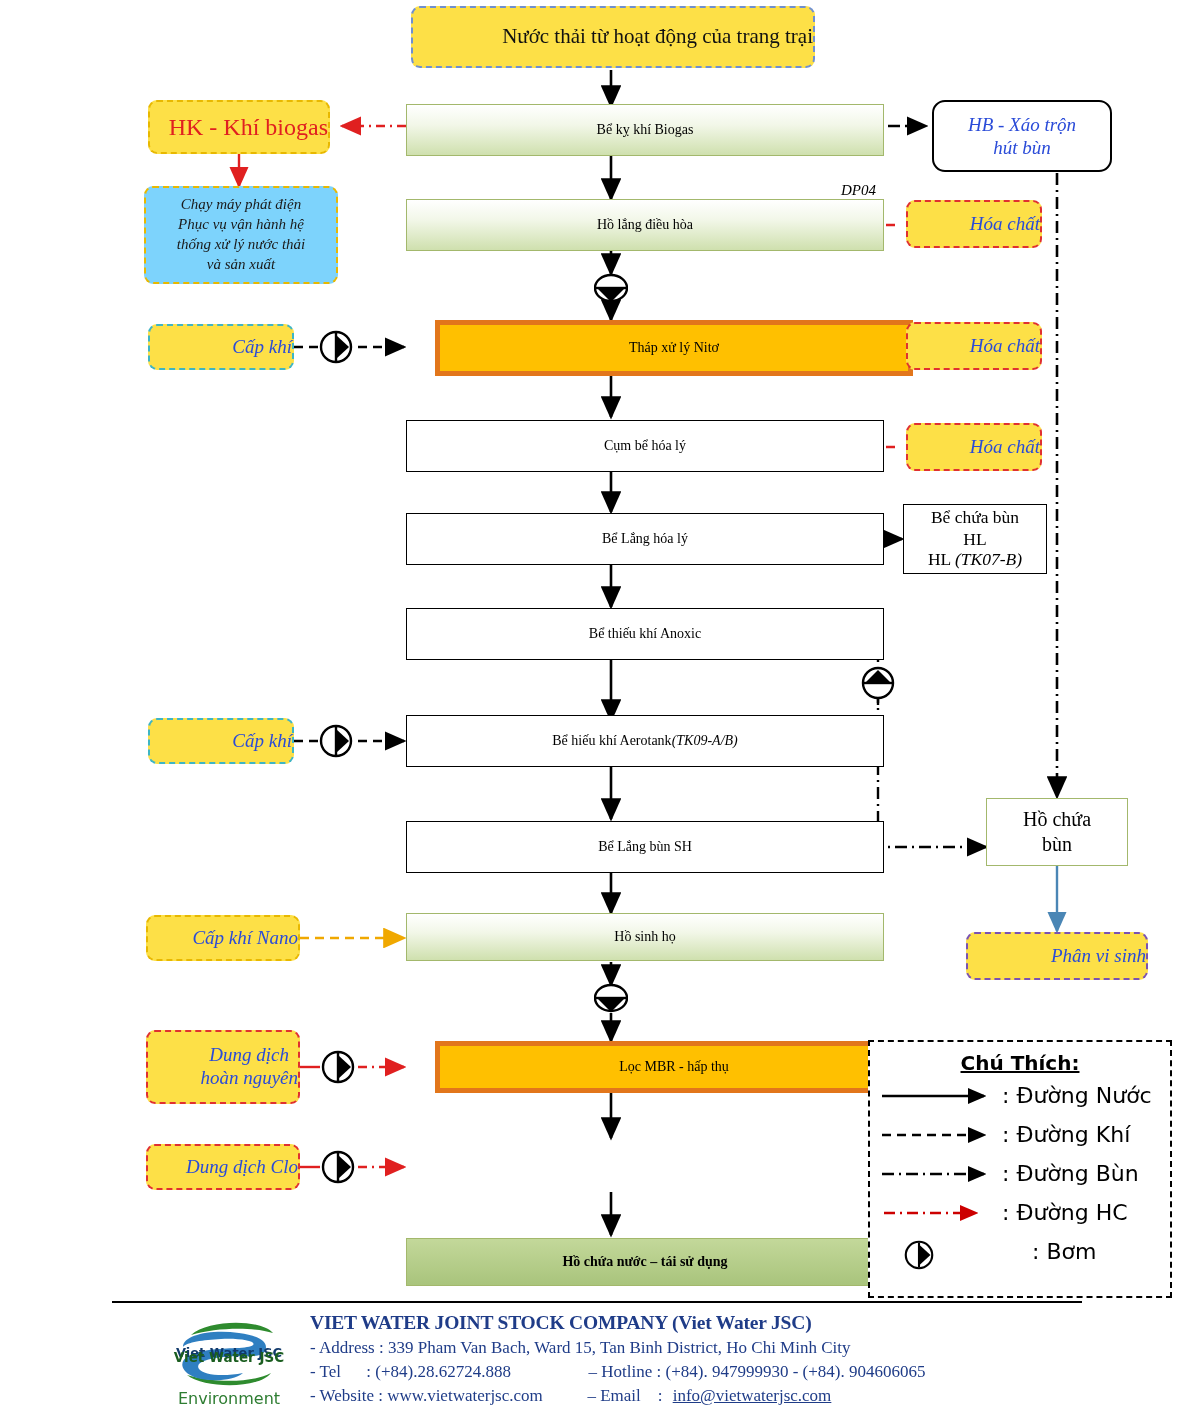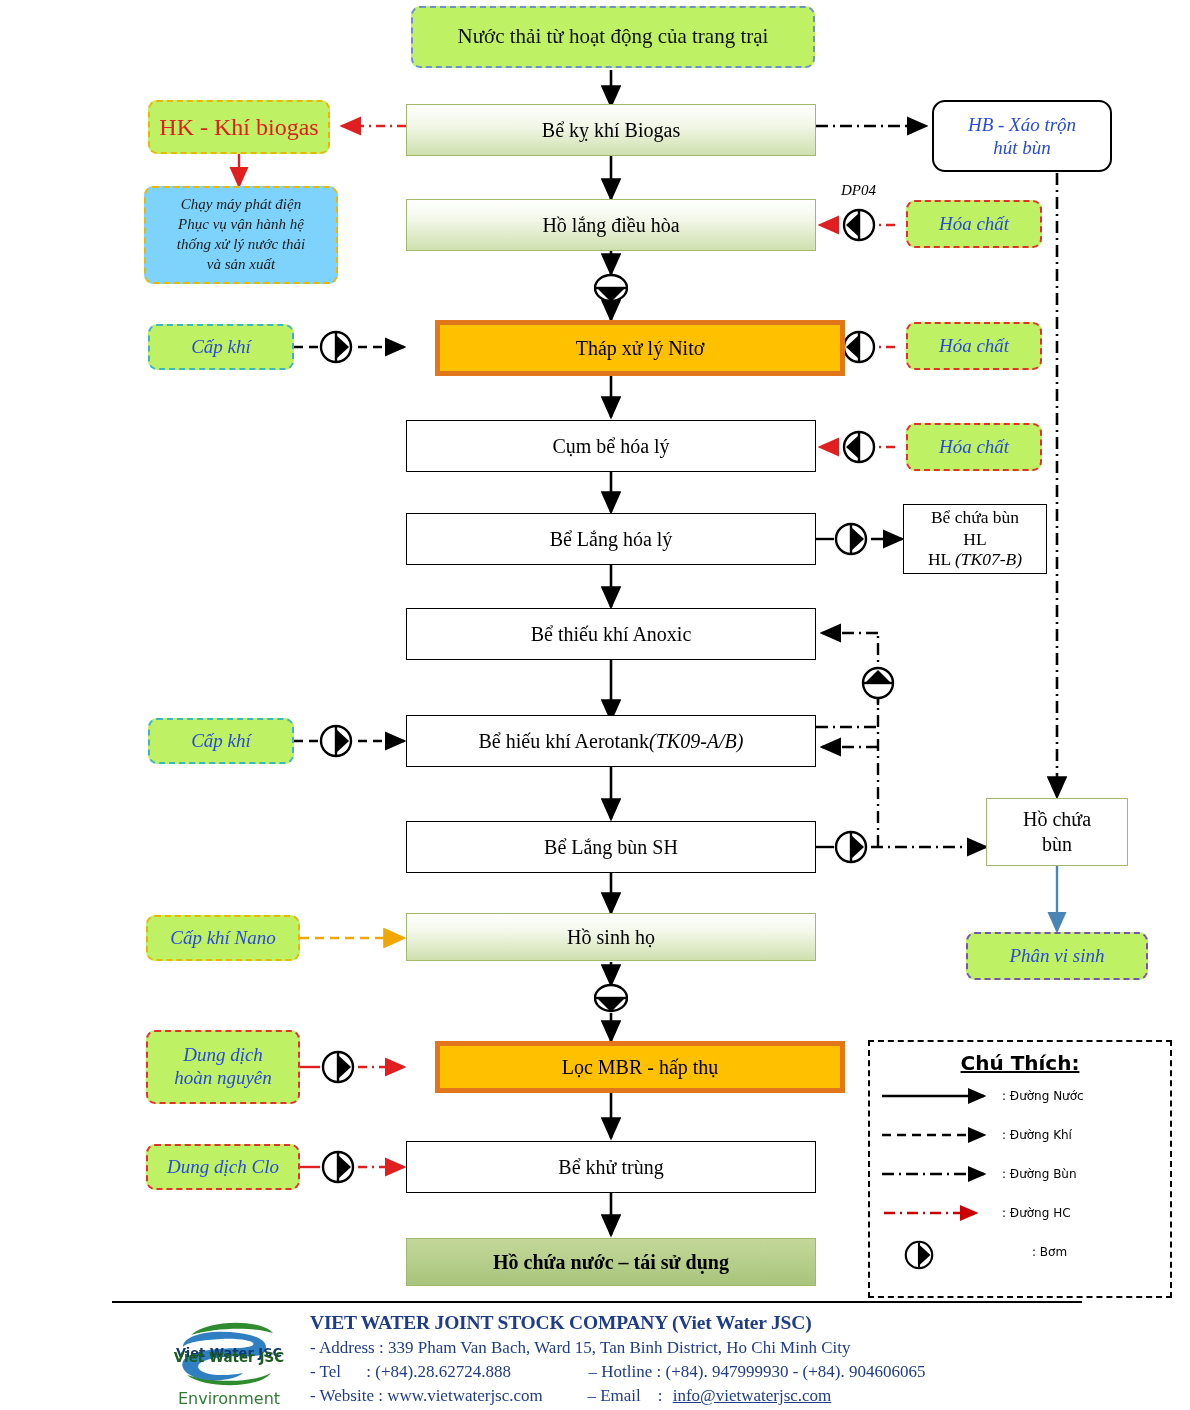--- a/index.html
+++ b/index.html
@@ -11,43 +11,43 @@
     font-family:"Liberation Serif", serif;
     overflow:hidden;
   }
   #stage { position:absolute; inset:0; }
   svg#wires { position:absolute; left:0; top:0; width:1190px; height:1410px; pointer-events:none; }
 
   .node { position:absolute; display:flex; align-items:center; justify-content:center; text-align:center; }
 
   
   .proc {
-    left:406px; width:410px; height:52px;
-    font-size:20px; color:#000;
+    left:406px; width:478px; height:52px;
+    font-size:14px; color:#000;
   }
   .proc.plain { border:1.6px solid #000; background:#fff; }
   .proc.green {
     border:1.5px solid #a3b86c;
     background:linear-gradient(180deg,#ffffff 0%,#f2f7e8 40%,#cfe0ae 100%);
   }
   .proc.greendark {
     border:1.5px solid #a3b86c;
     background:linear-gradient(180deg,#c3d89a 0%,#a9c47c 100%);
     font-weight:bold;
   }
   .proc.orange {
     background:#ffc000;
     border:5px solid #e2761b;
     margin-left:29px;
   }
 
   
   .callout {
     font-style:italic; color:#2a4bd8; font-size:19px;
-    border-radius:9px; background:#bef264; line-height:1.2;
+    border-radius:9px; background:#fde047; line-height:1.2;justify-content:flex-end;
   }
   .callout.red     { border:2.5px dashed #e03030; }
   .callout.yellow  { border:2.5px dashed #e8b800; }
   .callout.cyan    { border:2.5px dashed #3fb5c4; }
   .callout.purple  { border:2.5px dashed #7a52b3; }
   .callout.blue    { border:2.5px dashed #6f8fd0; }
 
   .redtext { color:#e02020; font-style:normal; font-size:24px; }
   .inflow { font-style:normal; color:#111; font-size:21px; }
 
@@ -74,21 +74,21 @@
     position:absolute; left:868px; top:1040px; width:304px; height:258px;
     border:2.2px dashed #000; background:#fff;
     font-family:"DejaVu Sans", sans-serif;
   }
   #legend .ltitle {
     text-align:center; font-size:20px; font-weight:bold; margin-top:9px;
     text-decoration:underline; color:#000;
   }
   #legend .lrow { display:flex; align-items:center; height:37px; margin-top:2px; padding-left:10px; }
   #legend .lsample { width:118px; height:24px; position:relative; flex:0 0 118px; }
-  #legend .ltext { font-size:12px; color:#000; margin-left:4px; white-space:nowrap; }
+  #legend .ltext { font-size:22px; color:#000; margin-left:4px; white-space:nowrap; }
 
   
   #divider { position:absolute; left:112px; top:1301px; width:970px; height:2px; background:#000; }
   #logo { position:absolute; left:165px; top:1313px; width:128px; height:96px; }
   #logo .logotext {
     position:absolute; left:0; top:36px; width:128px; text-align:center;
     font-family:"DejaVu Sans", sans-serif; font-weight:bold; font-size:13.5px; color:#1b5e20;
   }
   #logo .envtext {
     position:absolute; left:0; top:76px; width:128px; text-align:center;
@@ -347,23 +347,20 @@
   </div>
 
   <div class="node proc green" style="top:913px; height:48px;">
     <span>Hồ sinh họ</span>
   </div>
 
   <div class="node proc orange" style="top:1041px; height:52px;">
     <span>Lọc MBR - hấp thụ</span>
   </div>
 
-  <div class="node proc plain" style="top:1141px;">
-    <span>Bể khử trùng</span>
-  </div>
 
   <div class="node proc greendark" style="top:1238px; height:48px;">
     <span>Hồ chứa nước – tái sử dụng</span>
   </div>
 
   <div class="node callout yellow" style="left:148px; top:100px; width:182px; height:54px;">
     <span class="redtext">HK - Khí biogas</span>
   </div>
 
   <div class="node note" style="left:144px; top:186px; width:194px; height:98px; white-space:pre-line;">

